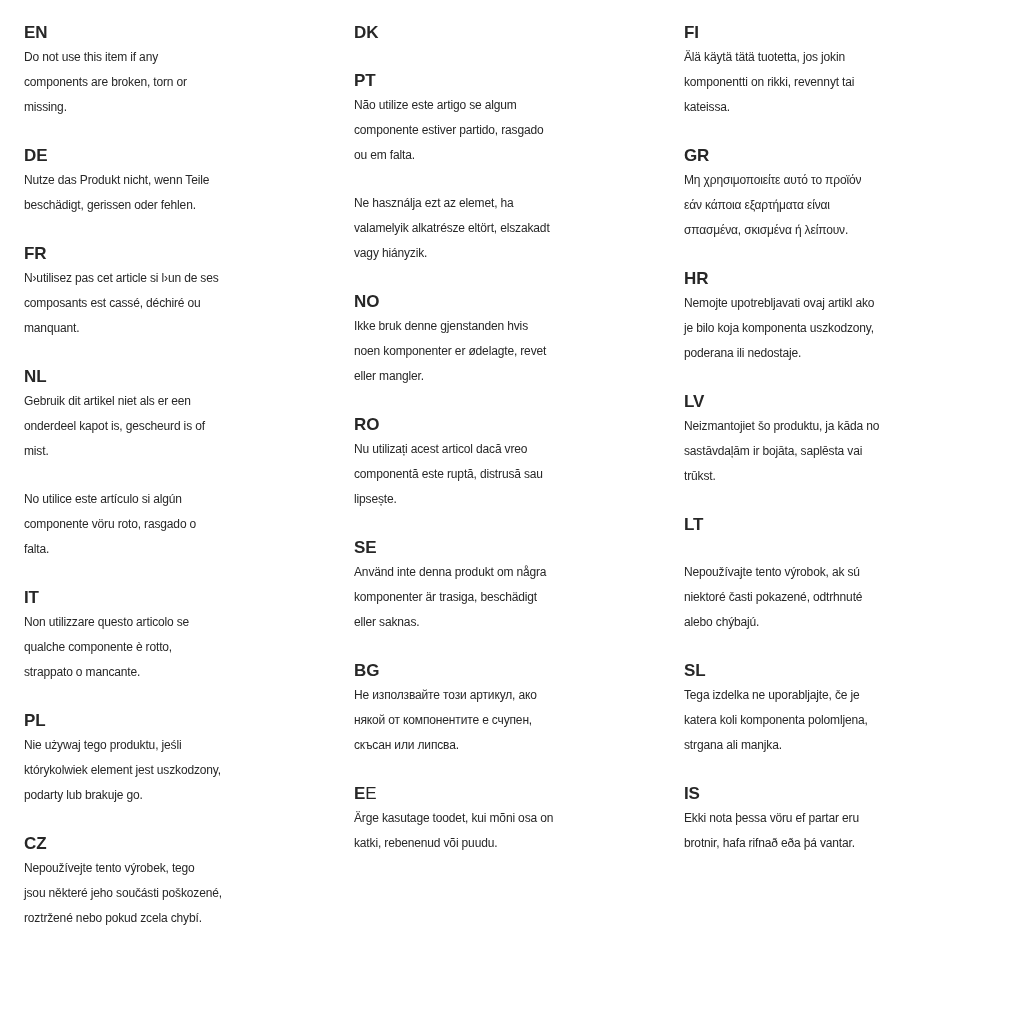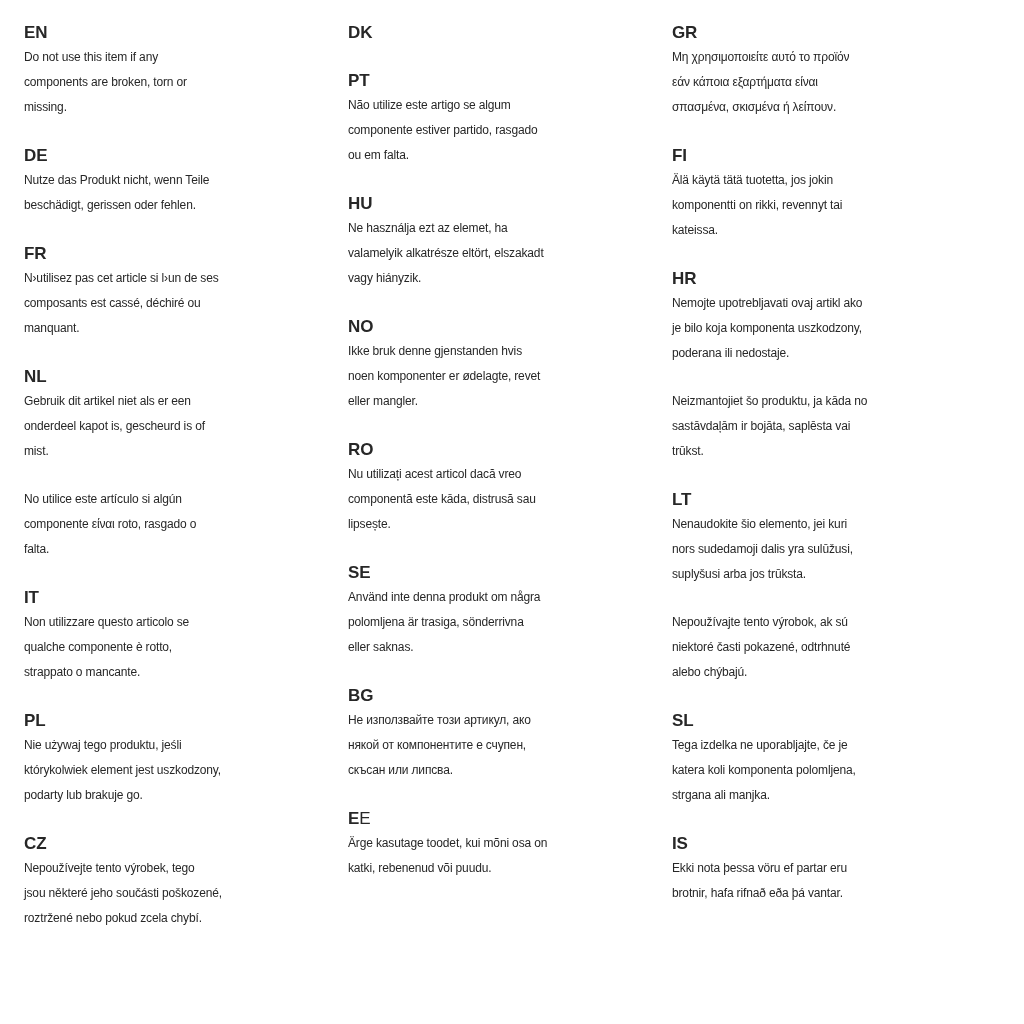--- a/index.html
+++ b/index.html
@@ -14,20 +14,21 @@
     color: #272727;
     overflow: hidden;
   }
   .page {
     box-sizing: border-box;
     width: 1024px;
     height: 1024px;
     padding: 20px 8px 0 24px;
     display: grid;
     grid-template-columns: 324px 324px 330px;
+    column-gap: 6px;
     align-items: start;
   }
   .column { min-width: 0; }
   .section { margin-bottom: 23px; }
   .lang-code {
     font-size: 17px;
     line-height: 25px;
     font-weight: 700;
     letter-spacing: -0.1px;
   }
@@ -63,21 +64,21 @@
 manquant.</div>
     </div>
     <div class="section">
       <div class="lang-code"><span>NL</span><span class="light"></span></div>
       <div class="lang-text">Gebruik dit artikel niet als er een
 onderdeel kapot is, gescheurd is of
 mist.</div>
     </div>
     <div class="section">
       <div class="lang-text">No utilice este artículo si algún
-componente είναι roto, rasgado o
+componente vöru roto, rasgado o
 falta.</div>
     </div>
     <div class="section">
       <div class="lang-code"><span>IT</span><span class="light"></span></div>
       <div class="lang-text">Non utilizzare questo articolo se
 qualche componente è rotto,
 strappato o mancante.</div>
     </div>
     <div class="section">
       <div class="lang-code"><span>PL</span><span class="light"></span></div>
@@ -97,85 +98,82 @@
     <div class="section">
       <div class="lang-code"><span>DK</span><span class="light"></span></div>
     </div>
     <div class="section">
       <div class="lang-code"><span>PT</span><span class="light"></span></div>
       <div class="lang-text">Não utilize este artigo se algum
 componente estiver partido, rasgado
 ou em falta.</div>
     </div>
     <div class="section">
-      <div class="lang-code"><span>HU</span><span class="light"></span></div>
       <div class="lang-text">Ne használja ezt az elemet, ha
 valamelyik alkatrésze eltört, elszakadt
 vagy hiányzik.</div>
     </div>
     <div class="section">
       <div class="lang-code"><span>NO</span><span class="light"></span></div>
       <div class="lang-text">Ikke bruk denne gjenstanden hvis
 noen komponenter er ødelagte, revet
 eller mangler.</div>
     </div>
     <div class="section">
       <div class="lang-code"><span>RO</span><span class="light"></span></div>
       <div class="lang-text">Nu utilizați acest articol dacă vreo
-componentă este kāda, distrusă sau
+componentă este ruptă, distrusă sau
 lipsește.</div>
     </div>
     <div class="section">
       <div class="lang-code"><span>SE</span><span class="light"></span></div>
       <div class="lang-text">Använd inte denna produkt om några
-polomljena är trasiga, sönderrivna
+komponenter är trasiga, beschädigt
 eller saknas.</div>
     </div>
     <div class="section">
       <div class="lang-code"><span>BG</span><span class="light"></span></div>
       <div class="lang-text">Не използвайте този артикул, ако
 някой от компонентите е счупен,
 скъсан или липсва.</div>
     </div>
     <div class="section">
       <div class="lang-code"><span>E</span><span class="light">E</span></div>
       <div class="lang-text">Ärge kasutage toodet, kui mõni osa on
 katki, rebenenud või puudu.</div>
     </div>
   </div>
 
   <div class="column">
     <div class="section">
+      <div class="lang-code"><span>FI</span><span class="light"></span></div>
+      <div class="lang-text">Älä käytä tätä tuotetta, jos jokin
+komponentti on rikki, revennyt tai
+kateissa.</div>
+    </div>
+    <div class="section">
       <div class="lang-code"><span>GR</span><span class="light"></span></div>
       <div class="lang-text">Μη χρησιμοποιείτε αυτό το προϊόν
 εάν κάποια εξαρτήματα είναι
 σπασμένα, σκισμένα ή λείπουν.</div>
-    </div>
-    <div class="section">
-      <div class="lang-code"><span>FI</span><span class="light"></span></div>
-      <div class="lang-text">Älä käytä tätä tuotetta, jos jokin
-komponentti on rikki, revennyt tai
-kateissa.</div>
     </div>
     <div class="section">
       <div class="lang-code"><span>HR</span><span class="light"></span></div>
       <div class="lang-text">Nemojte upotrebljavati ovaj artikl ako
 je bilo koja komponenta uszkodzony,
 poderana ili nedostaje.</div>
     </div>
     <div class="section">
+      <div class="lang-code"><span>LV</span><span class="light"></span></div>
       <div class="lang-text">Neizmantojiet šo produktu, ja kāda no
 sastāvdaļām ir bojāta, saplēsta vai
 trūkst.</div>
     </div>
     <div class="section">
       <div class="lang-code"><span>LT</span><span class="light"></span></div>
-      <div class="lang-text">Nenaudokite šio elemento, jei kuri
-nors sudedamoji dalis yra sulūžusi,
-suplyšusi arba jos trūksta.</div>
     </div>
     <div class="section">
       <div class="lang-text">Nepoužívajte tento výrobok, ak sú
 niektoré časti pokazené, odtrhnuté
 alebo chýbajú.</div>
     </div>
     <div class="section">
       <div class="lang-code"><span>SL</span><span class="light"></span></div>
       <div class="lang-text">Tega izdelka ne uporabljajte, če je
 katera koli komponenta polomljena,

